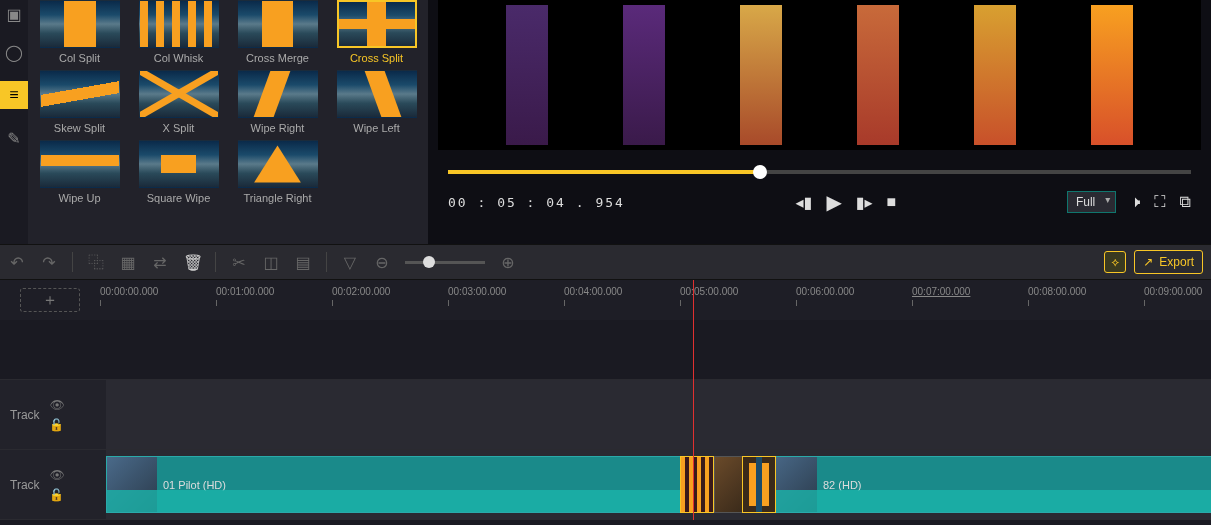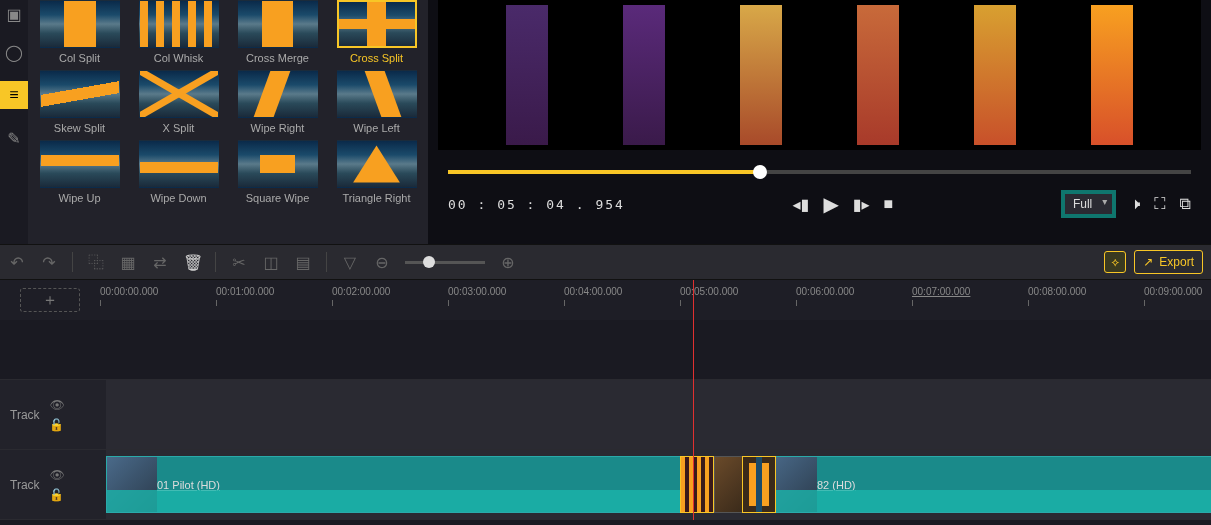--- a/index.html
+++ b/index.html
@@ -48,21 +48,21 @@
 
 .player-controls { margin: 20px 20px 0; }
 .progress { height: 4px; background: #444; position: relative; margin-bottom: 16px; }
 .progress-fill { position:absolute; left:0; top:0; height:100%; background:#f8c626; width:42%; }
 .progress-handle { position:absolute; left:42%; top:-5px; width:14px; height:14px; background:#fff; border-radius:50%; margin-left:-7px; cursor:pointer; }
 .controls-row { display:flex; align-items:center; gap:30px; }
 .timecode { font-family: monospace; font-size: 13px; letter-spacing: 2px; color:#ddd; }
 .ctrl-center { margin-left:auto; display:flex; gap:14px; align-items:center; }
 .ctrl-right { margin-left:auto; display:flex; gap:14px; align-items:center; }
 .play-icon { cursor:pointer; color:#ddd; }
-.full-select { background:#2a2a32; border:4px solid #0f766e; color:#ddd; padding:3px 20px 3px 8px; font-size:12px; position:relative; }
+.full-select { background:#2a2a32; border:1px solid #0f766e; color:#ddd; padding:3px 20px 3px 8px; font-size:12px; position:relative; }
 .full-select::after { content:"▾"; position:absolute; right:5px; top:2px; font-size:10px; color:#aaa; }
 
 
 .toolbar { height: 36px; background: #2a2a30; display:flex; align-items:center; padding: 0 8px; gap: 14px; border-top:1px solid #111; border-bottom:1px solid #111; }
 .tb-icon { color:#666; cursor:pointer; width:18px; text-align:center; }
 .tb-sep { width:1px; height:20px; background:#444; }
 .zoom-slider { width:80px; height:3px; background:#555; position:relative; }
 .zoom-handle { position:absolute; left:22%; top:-5px; width:12px; height:12px; background:#ddd; border-radius:50%; }
 .export-wrap { margin-left:auto; display:flex; gap:8px; align-items:center; }
 .ai-btn { background:#3a3a20; border:1px solid #f8c626; padding:3px 6px; border-radius:3px; color:#f8c626; font-size:12px; cursor:pointer; }
@@ -81,21 +81,21 @@
 
 .empty-track-space { height: 60px; background:#1a1a22; border-bottom:1px solid #2a2a30; }
 
 .track { height: 70px; display:flex; border-bottom:1px solid #2a2a30; background:#22222a; }
 .track-head { width:106px; display:flex; align-items:center; gap:10px; padding-left:10px; font-size:12px; color:#999; }
 .track-icons { display:flex; flex-direction:column; gap:6px; color:#777; font-size:12px; }
 .track-body { flex:1; position:relative; background:#2a2a32; }
 
 .clip { position:absolute; top:6px; bottom:6px; background:#1a8a8a; border:1px solid #2aaaaa; display:flex; align-items:center; font-size:11px; color:#ddd; overflow:hidden; }
 .clip .clip-thumb { width:50px; height:100%; background: linear-gradient(135deg,#4a6a8a,#2a3a4a); flex-shrink:0; }
-.clip .clip-label { white-space:nowrap;text-decoration:underline; }
+.clip .clip-label { padding-left:6px; white-space:nowrap; }
 .clip .clip-bar { position:absolute; left:0; right:0; bottom:0; height:22px; background: rgba(26,180,170,0.8); }
 
 .trans-box { position:absolute; top:6px; bottom:6px; width:34px; border:1px solid #f8c626; background:#3a2a1a; z-index:2; }
 .trans-box.t1 { background: repeating-linear-gradient(90deg,#f8a020 0 4px,#3a1a1a 4px 8px); }
 .trans-box.t2 { left:740px; }
 .trans-box.t2::before{content:"";position:absolute;inset:6px;background:#f8a020;}
 .trans-box.t2::after{content:"";position:absolute;left:40%;top:0;width:20%;height:100%;background:#1a4a6a;}
 
 .overlay-arrows { position:absolute; inset:0; pointer-events:none; z-index:10; }
 </style>
@@ -140,24 +140,20 @@
           <div class="trans-thumb ov-wipe-right"></div>
           <div class="trans-label">Wipe Right</div>
         </div>
         <div class="trans-item">
           <div class="trans-thumb ov-wipe-left"></div>
           <div class="trans-label">Wipe Left</div>
         </div>
         <div class="trans-item">
           <div class="trans-thumb ov-wipe-up"></div>
           <div class="trans-label">Wipe Up</div>
-        </div>
-        <div class="trans-item">
-          <div class="trans-thumb ov-wipe-down"></div>
-          <div class="trans-label">Wipe Down</div>
         </div>
         <div class="trans-item">
           <div class="trans-thumb ov-square-wipe"></div>
           <div class="trans-label">Square Wipe</div>
         </div>
         <div class="trans-item">
           <div class="trans-thumb ov-triangle-wipe"></div>
           <div class="trans-label">Triangle Right</div>
         </div>
       </div>

